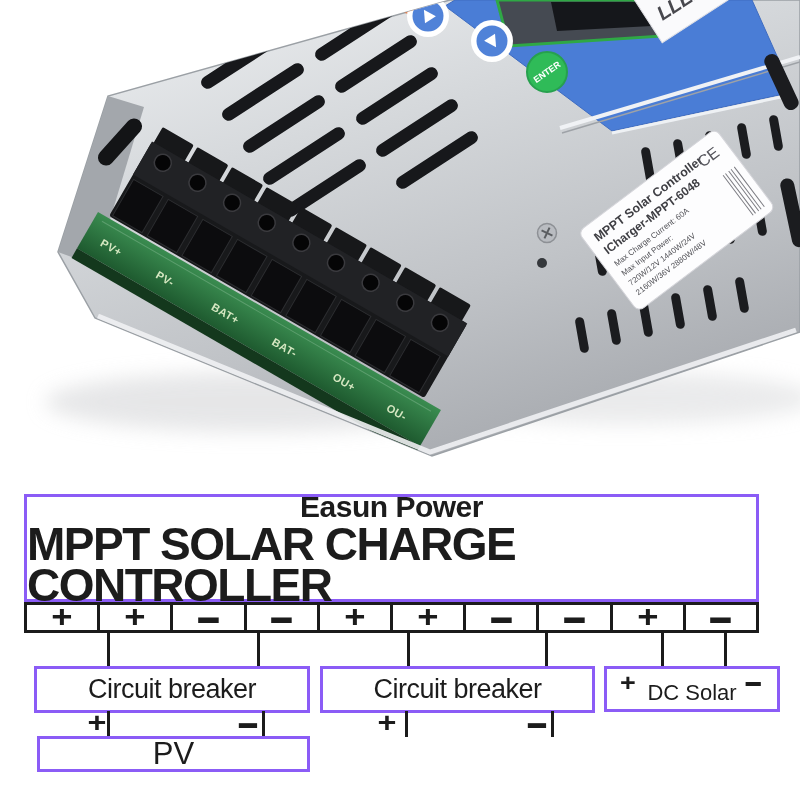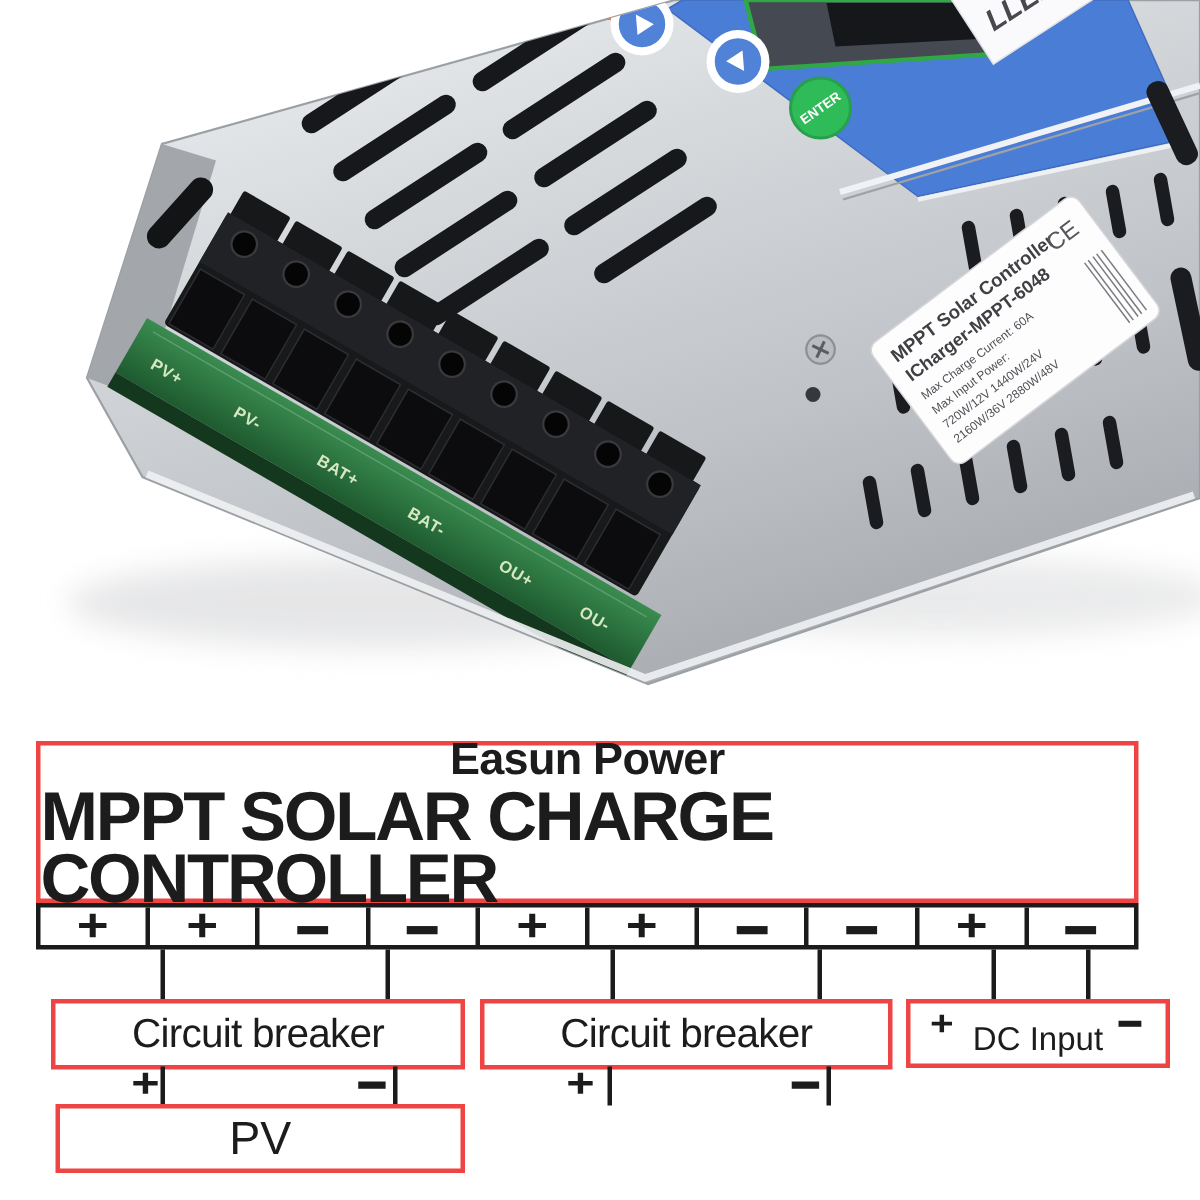--- a/index.html
+++ b/index.html
@@ -2,34 +2,34 @@
 <html><head>
 <meta charset="utf-8">
 <style>
   html,body{margin:0;padding:0;background:#ffffff;width:800px;height:800px;overflow:hidden;
             font-family:"Liberation Sans","DejaVu Sans",sans-serif;}
   #stage{position:relative;width:800px;height:800px;}
   
   #photo{position:absolute;left:0;top:0;width:800px;height:486px;}
   
   .dg{position:absolute;box-sizing:border-box;color:#1c1c1c;}
-  .box{border:3px solid #ef4444;background:#fff;display:flex;align-items:center;justify-content:center;}
+  .box{border:3px solid #8b5cf6;background:#fff;display:flex;align-items:center;justify-content:center;}
   #main-box{left:24px;top:494px;width:735px;height:108px;flex-direction:column;gap:1px;}
   #title1{font-size:30px;font-weight:bold;letter-spacing:-.5px;line-height:33px;}
   #title2{font-size:46px;font-weight:bold;letter-spacing:-1.5px;line-height:41px;}
   #term-row{left:24px;top:602px;width:735px;height:31px;border:3px solid #1b1b1b;display:flex;}
   .term-cell{flex:1;border-left:3px solid #1b1b1b;display:flex;align-items:center;justify-content:center;}
   .term-cell:first-child{border-left:none;}
   .sym{display:inline-block;font-weight:bold;font-size:27px;line-height:1;transform:scale(1.35,1.15);}
   .sym.minus{transform:scale(3,1.7);}
   .conn{position:absolute;width:3px;background:#1b1b1b;}
   #breaker1{left:34px;top:666px;width:276px;height:47px;font-size:27px;letter-spacing:-.5px;}
   #breaker2{left:320px;top:666px;width:275px;height:47px;font-size:27px;letter-spacing:-.5px;}
   #dcload{left:604px;top:666px;width:176px;height:46px;align-items:flex-end;padding-bottom:3px;font-size:22px;}
-  #pv-box{left:37px;top:736px;width:273px;height:46px;font-size:31px;}
+  #pv-box{left:37px;top:736px;width:273px;height:36px;font-size:31px;}
   #batt-box{left:330px;top:736px;width:273px;height:46px;font-size:31px;}
   .pol{position:absolute;width:36px;height:26px;display:flex;align-items:center;justify-content:center;}
   .pol .sym{font-size:24px;}
   .pol-in{position:absolute;width:30px;height:22px;display:flex;align-items:center;justify-content:center;}
   .pol-in .sym{font-size:20px;}
 </style>
 </head>
 <body>
 
 <div id="stage">
@@ -251,21 +251,21 @@
   <div class="conn" style="left:661px;top:633px;height:34px;"></div>
   <div class="conn" style="left:724px;top:633px;height:34px;"></div>
 
   <div class="dg box" id="breaker1">
     <span>Circuit breaker</span>
   </div>
   <div class="dg box" id="breaker2">
     <span>Circuit breaker</span>
   </div>
   <div class="dg box" id="dcload">
-    <span>DC Input</span>
+    <span>DC Solar</span>
   </div>
   <div class="dg pol-in" style="left:613px;top:672px;">
       <span class="sym">+</span>
     </div>
   <div class="dg pol-in" style="left:738px;top:670px;">
       <span class="sym minus">-</span>
     </div>
 
   <div class="conn" style="left:107px;top:711px;height:26px;"></div>
   <div class="conn" style="left:262px;top:711px;height:26px;"></div>

